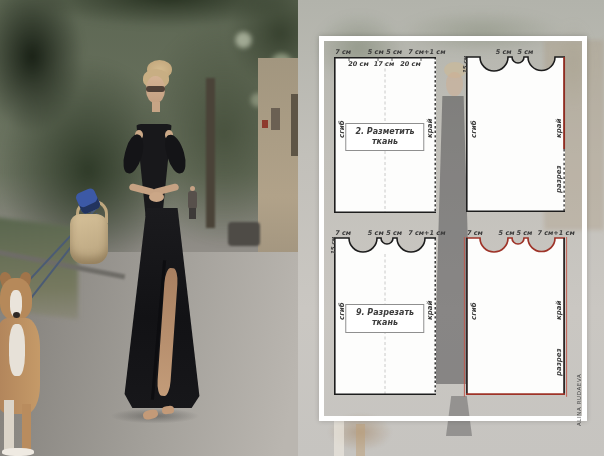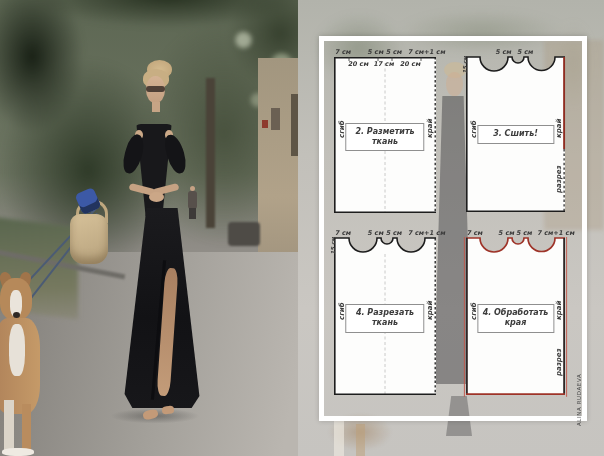--- a/index.html
+++ b/index.html
@@ -257,63 +257,56 @@
         <path d="M0.8 0 V155 M0 154.2 H99" stroke="#1d1d1d" stroke-width="1.6" fill="none"></path>
         <path d="M98.1 0 V92" stroke="#8f2c21" stroke-width="1.9" fill="none"></path>
         <path d="M98.1 92 V155" stroke="#1d1d1d" stroke-width="1.2" stroke-dasharray="2.4 2.2" fill="none"></path>
       </svg>
       <span class="ml" style="left:38%">5 см</span>
       <span class="ml" style="left:60%">5 см</span>
       <span class="vtext vdepth">15 см</span>
       <span class="vtext vl">сгиб</span>
       <span class="vtext vr">край</span>
       <span class="vtext vslit">разрез</span>
-      <div class="tbox" style="top:44%">
-        <span>3. Сшить!</span>
-      </div>
     </div>
 
     <div class="panel p2">
       <svg viewBox="0 0 102 157" preserveAspectRatio="none">
         <path d="M0 0 H15 A14 14 0 0 0 43 0 H47 A6 6 0 0 0 59 0 H63 A14 14 0 0 0 91 0 H102 V157 H0 Z" fill="#fdfdfc"></path>
         <path d="M51 16 V157" stroke="#c4c4c4" stroke-width="0.9" stroke-dasharray="3 2.5" fill="none"></path>
         <path d="M0 0 H15 A14 14 0 0 0 43 0 H47 A6 6 0 0 0 59 0 H63 A14 14 0 0 0 91 0 H102" stroke="#1d1d1d" stroke-width="1.6" fill="none"></path>
         <path d="M0.8 0 V157 M0 156.2 H102" stroke="#1d1d1d" stroke-width="1.6" fill="none"></path>
         <path d="M101.2 0 V157" stroke="#1d1d1d" stroke-width="1.3" stroke-dasharray="2.4 2.2" fill="none"></path>
       </svg>
       <span class="ml" style="left:9%">7 см</span>
       <span class="ml" style="left:41%">5 см</span>
       <span class="ml" style="left:59%">5 см</span>
       <span class="ml" style="left:91%">7 см+1 см</span>
       <span class="vtext vdepth">15 см</span>
       <span class="vtext vl">сгиб</span>
       <span class="vtext vr">край</span>
       <div class="tbox">
-        <span>4. Разрезать</span>
+        <span>9. Разрезать</span>
         <span>ткань</span>
       </div>
     </div>
 
     <div class="panel p4">
       <svg viewBox="0 0 99 157" preserveAspectRatio="none">
         <path d="M0 0 H14 A14 14 0 0 0 42 0 H46 A6 6 0 0 0 58 0 H62 A13.5 13.5 0 0 0 89 0 H99 V157 H0 Z" fill="#fdfdfc"></path>
         <path d="M-1.6 -1 V158.8 M100.6 -1 V158.8" stroke="#c2564a" stroke-width="0.9" fill="none"></path>
         <path d="M0 0 H14 A14 14 0 0 0 42 0 H46 A6 6 0 0 0 58 0 H62 A13.5 13.5 0 0 0 89 0 H99" stroke="#9e3328" stroke-width="1.7" fill="none"></path>
         <path d="M0.9 0 V157" stroke="#2e2626" stroke-width="1.8" fill="none"></path>
         <path d="M98.1 0 V157" stroke="#2e2626" stroke-width="1.8" fill="none"></path>
         <path d="M0 156.1 H99" stroke="#9e3328" stroke-width="1.8" fill="none"></path>
       </svg>
       <span class="ml" style="left:9%">7 см</span>
       <span class="ml" style="left:41%">5 см</span>
       <span class="ml" style="left:59%">5 см</span>
       <span class="ml" style="left:91%">7 см+1 см</span>
       <span class="vtext vl">сгиб</span>
       <span class="vtext vr">край</span>
       <span class="vtext vslit">разрез</span>
-      <div class="tbox">
-        <span>4. Обработать</span>
-        <span>края</span>
-      </div>
     </div>
 
     <span class="watermark">ALINA RUDAEVA</span>
   </div>
 </div>
 
 </body></html>

